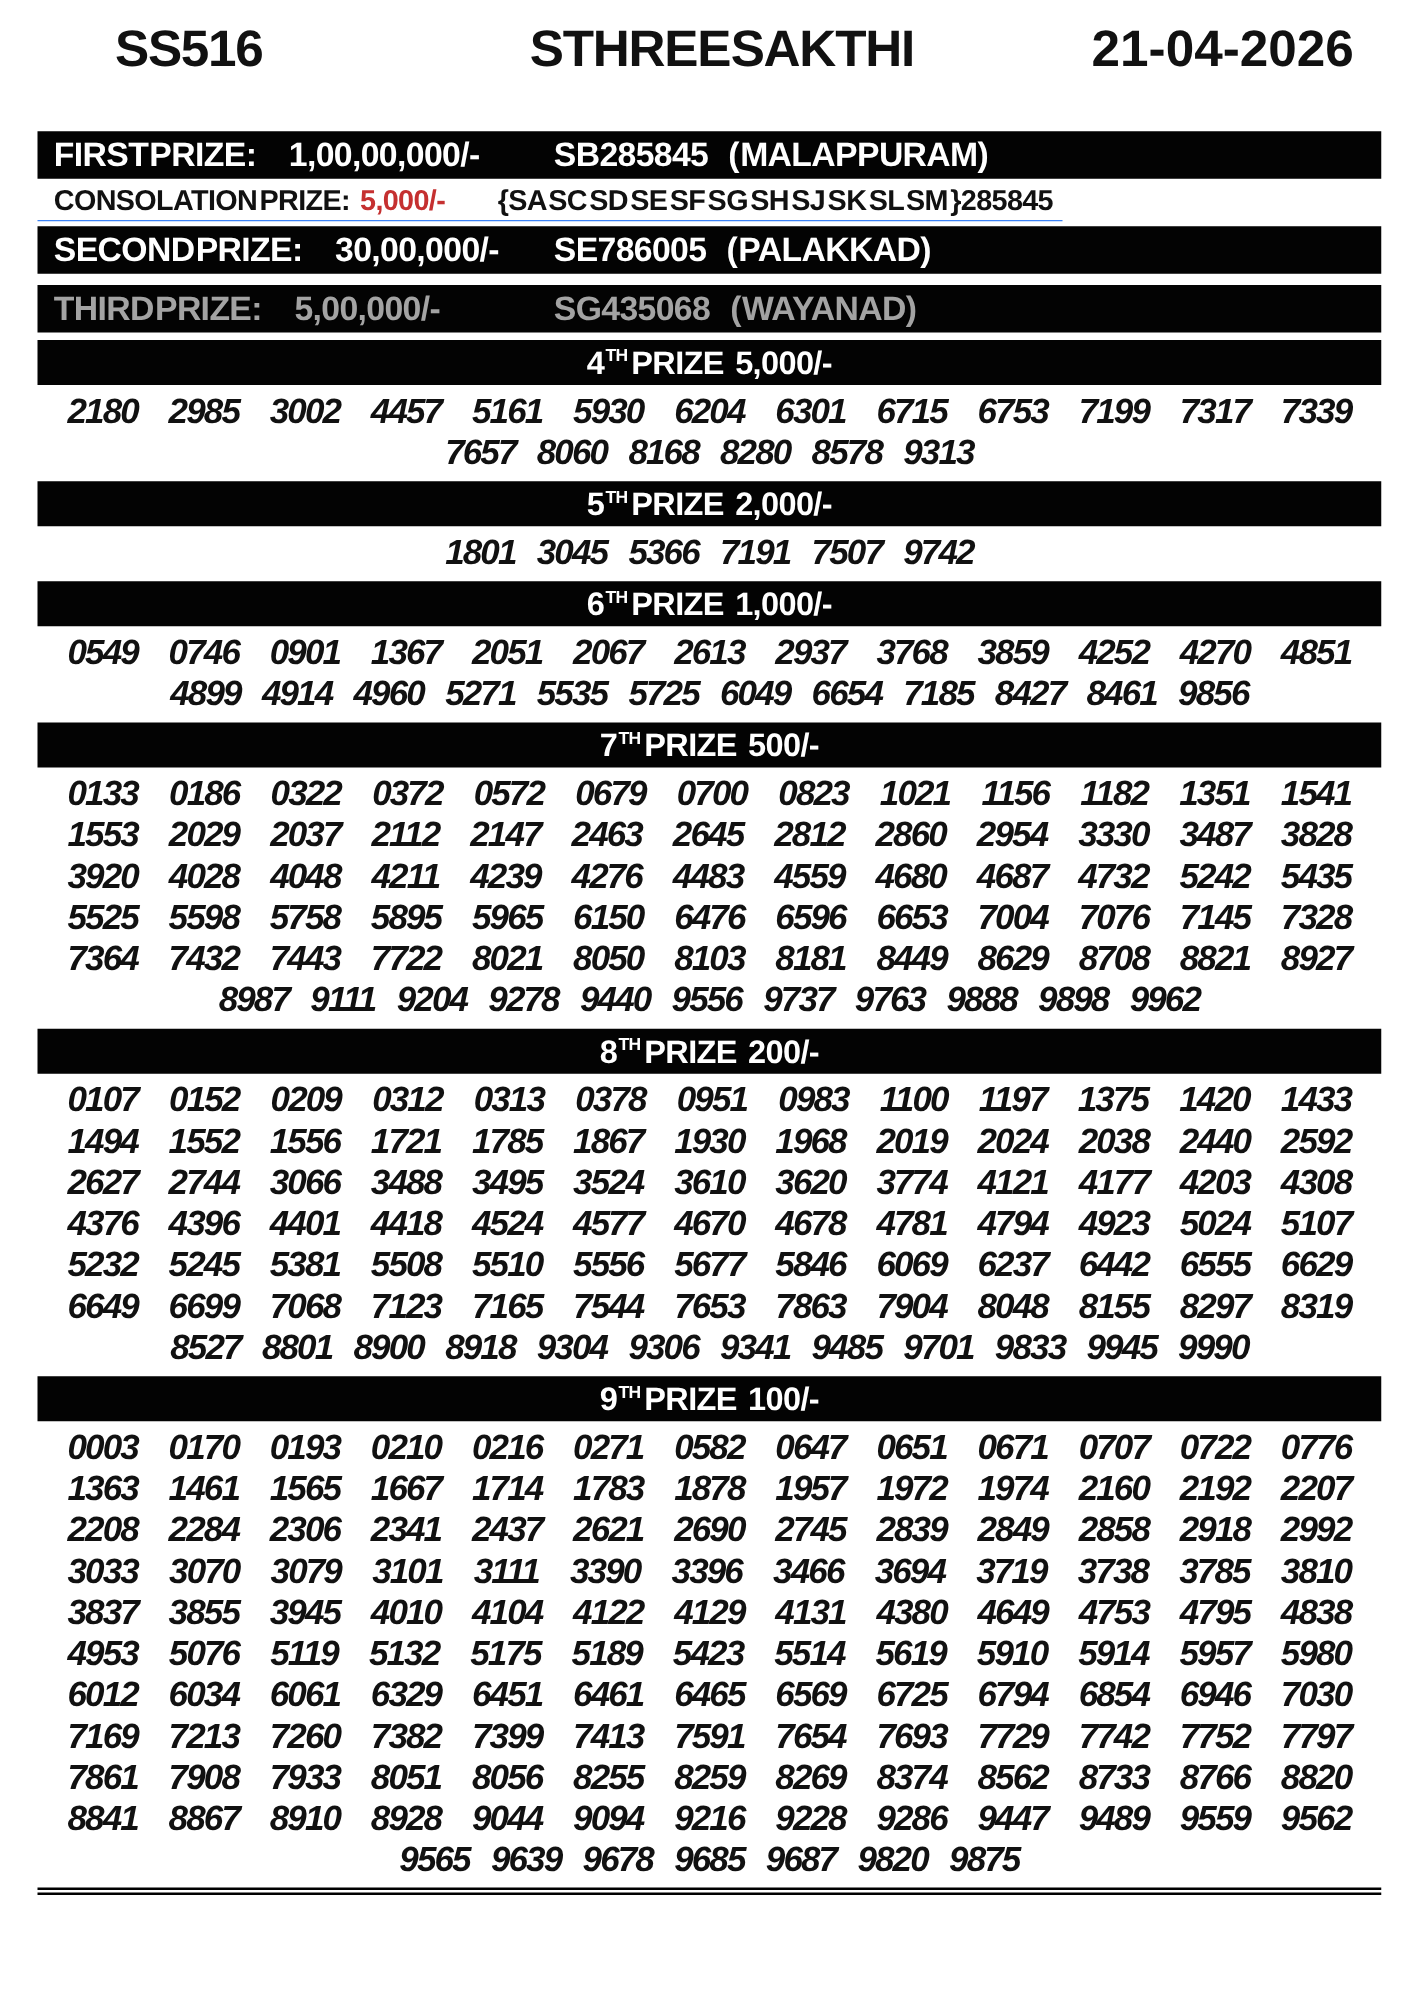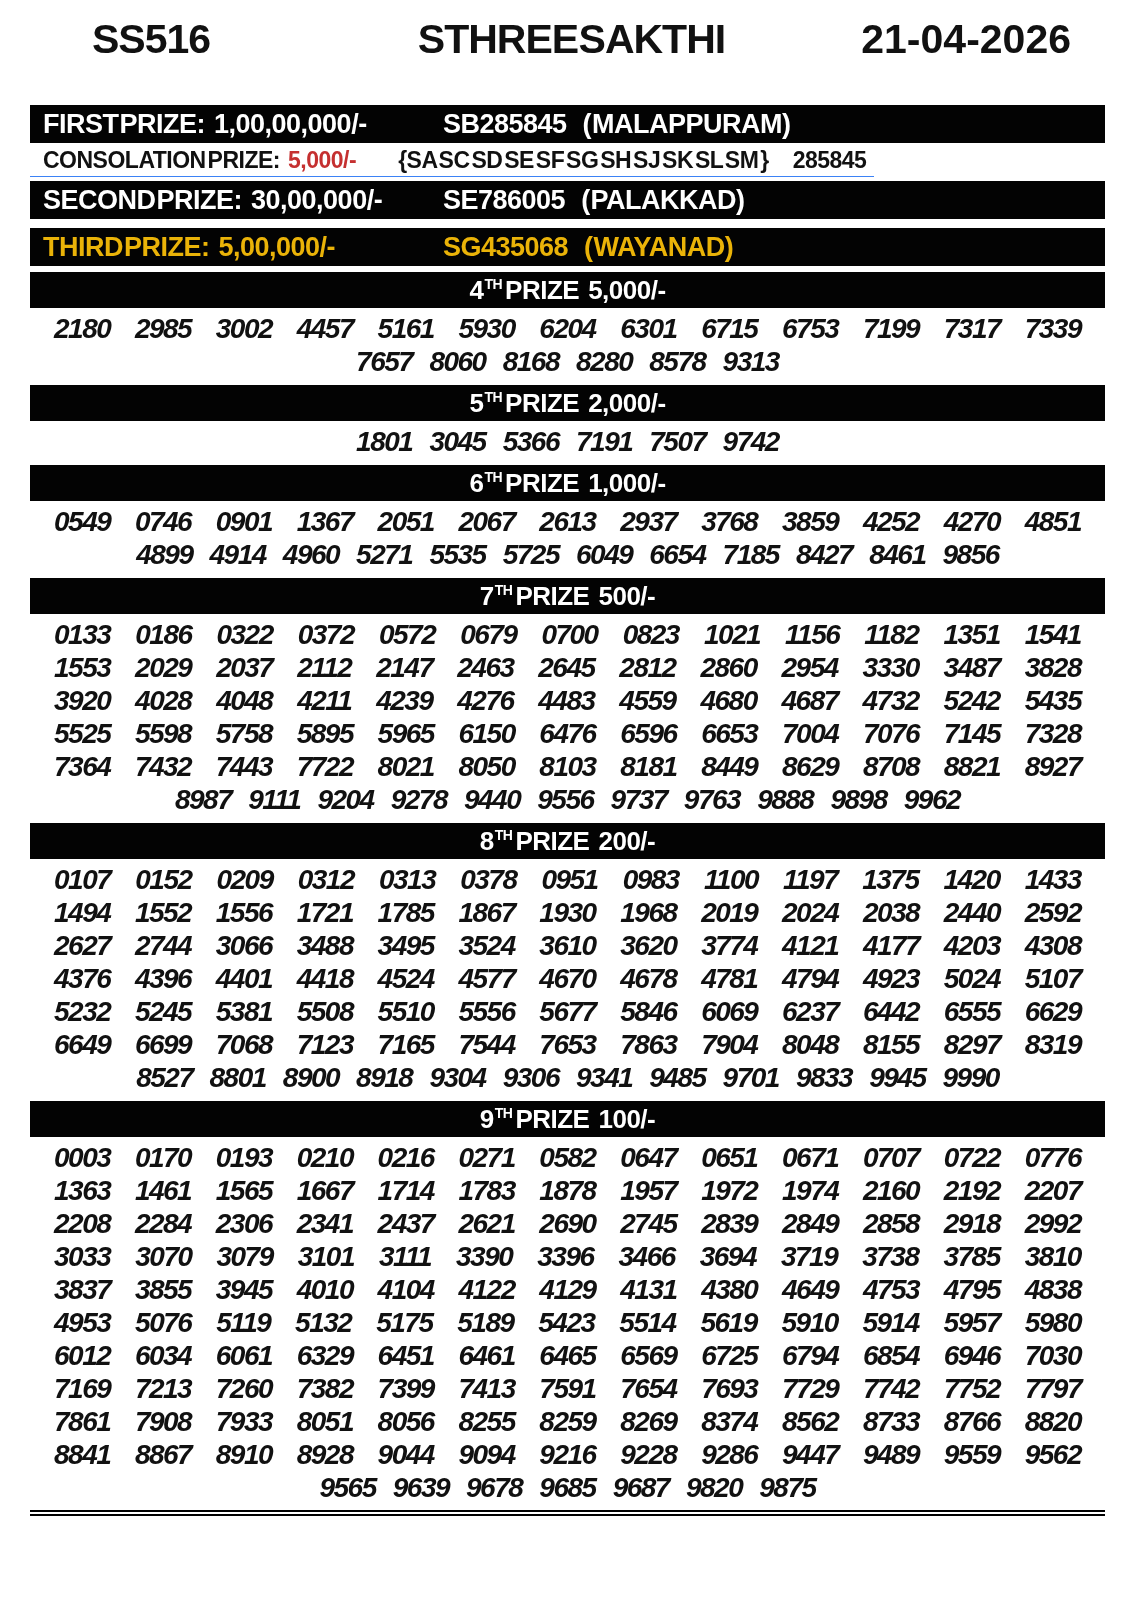--- a/index.html
+++ b/index.html
@@ -8,53 +8,53 @@
     width: 1131px; height: 1600px;
     background: #ffffff;
     font-family: "Liberation Sans", sans-serif;
     font-weight: bold;
     color: #111111;
     overflow: hidden;
   }
   .page-header {
     display: flex;
     align-items: flex-start;
-    padding: 16px 60px 0 92px;
+    padding: 16px 48px 0 92px;
     font-size: 41px;
     letter-spacing: -1px;
   }
   .page-header .draw-no { width: 250px; text-align: left; }
   .page-header .title { flex: 1; text-align: center; word-spacing: -10px; letter-spacing: -1px; }
   .page-header .date { width: 270px; text-align: right; letter-spacing: 0; }
 
   .content { margin: 42px 26px 0 30px; }
 
   .bar {
     background: #030303; color: #ffffff;
     min-height: 38px;
     display: flex; align-items: center;
     font-size: 27px; letter-spacing: -0.5px; word-spacing: -6px;
     padding-left: 13px;
   }
-  .bar .bar-left { flex: 0 0 400px; display: flex; gap: 9px; }
+  .bar .bar-left { flex: 0 0 400px; display: flex; gap: 26px; }
   .bar .bar-right { display: flex; gap: 16px; }
   .bar.first { margin-bottom: 3px; }
   .bar.second { margin: 4px 0 9px; }
   .bar.third { margin: 0 0 6px; }
 
   .consolation-row {
     display: inline-flex; align-items: center;
     min-height: 30px;
     font-size: 23px; letter-spacing: -0.5px; word-spacing: -4px;
     border-bottom: 1px solid #3b82f6;
     padding: 1px 8px 2px 13px;
   }
   .consolation-row .amount { margin-left: 8px; }
   .consolation-row .series { margin-left: 42px; }
-  .consolation-row .number { margin-left: 24px; }
+  .consolation-row .number { margin-left: 0; }
 
   .section-bar {
     background: #030303; color: #ffffff;
     height: 36px;
     display: flex; justify-content: center; align-items: center;
     font-size: 26px; letter-spacing: -0.5px;
     margin: 4px 0 3px;
   }
   .section-bar sup { font-size: 14px; line-height: 1; margin: -12px 3px 0 1px; }
   .section-bar .sb-amount { margin-left: 9px; }
@@ -106,21 +106,21 @@
     <span class="bar-left">
       <span>SECOND PRIZE:</span>
       <span>30,00,000/-</span>
     </span>
     <span class="bar-right">
       <span>SE786005</span>
       <span>( PALAKKAD)</span>
     </span>
   </div>
 
-  <div class="bar third" style="background: rgb(3, 3, 3); color: #eab308;">
+  <div class="bar third" style="background: rgb(3, 3, 3); color: #a3a3a3;">
     <span class="bar-left">
       <span>THIRD PRIZE:</span>
       <span>5,00,000/-</span>
     </span>
     <span class="bar-right">
       <span>SG435068</span>
       <span>( WAYANAD)</span>
     </span>
   </div>
 

